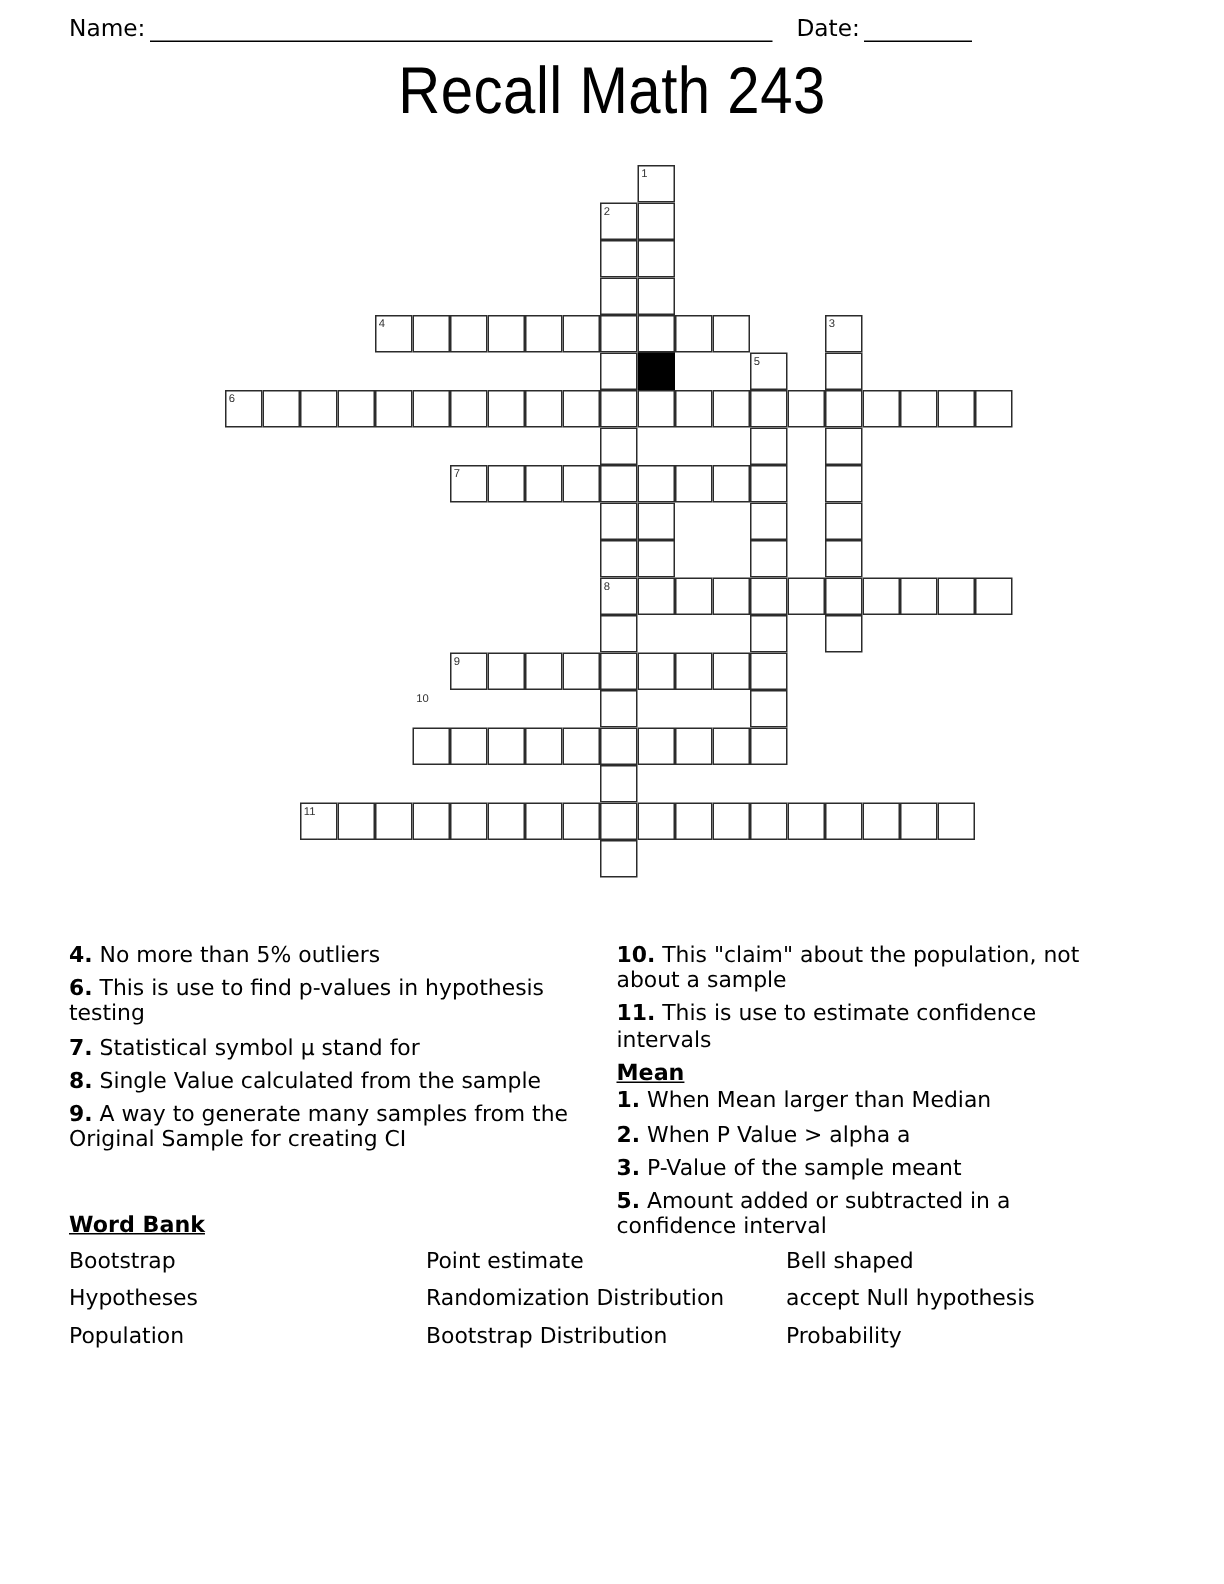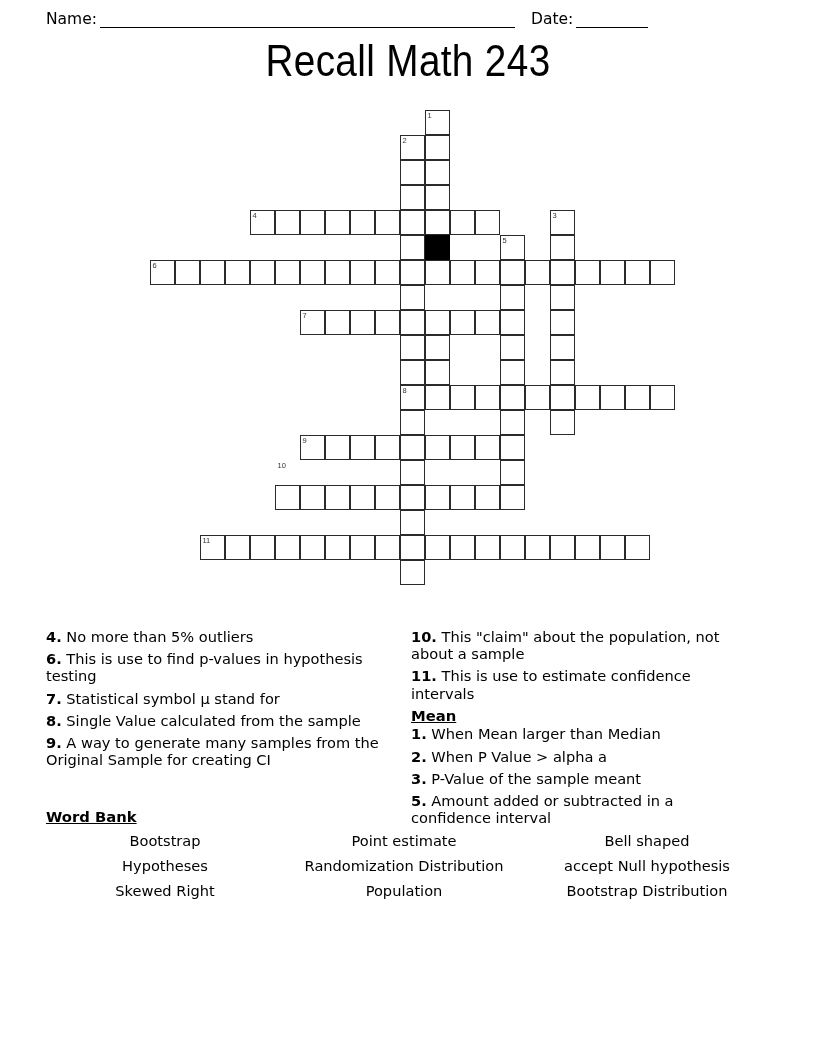--- a/index.html
+++ b/index.html
@@ -112,21 +112,21 @@
     text-decoration: underline;
     display: block;
     margin-bottom: 7px;
     font-size: 14.8px;
   }
   .wb-grid {
     display: grid;
     grid-template-columns: 238px 240px auto;
     row-gap: 8px;
   }
-  .wb-word { display: block; text-align: center; }
+  .wb-word { display: block; }
 </style>
 </head>
 <body>
 
 <div class="header">
   <span class="hdr-name-label">Name:</span>
   <span class="hdr-rule long"></span>
   <span class="hdr-date-label">Date:</span>
   <span class="hdr-rule short"></span>
 </div>
@@ -288,18 +288,18 @@
 
 <div class="wordbank">
   <span class="wb-title">Word Bank</span>
   <div class="wb-grid">
     <span class="wb-word">Bootstrap</span>
     <span class="wb-word">Point estimate</span>
     <span class="wb-word">Bell shaped</span>
     <span class="wb-word">Hypotheses</span>
     <span class="wb-word">Randomization Distribution</span>
     <span class="wb-word">accept Null hypothesis</span>
-    <span class="wb-word">Skewed Right</span>
     <span class="wb-word">Population</span>
     <span class="wb-word">Bootstrap Distribution</span>
+    <span class="wb-word">Probability</span>
     <span class="wb-word"></span>
   </div>
 </div>
 
 </body></html>

